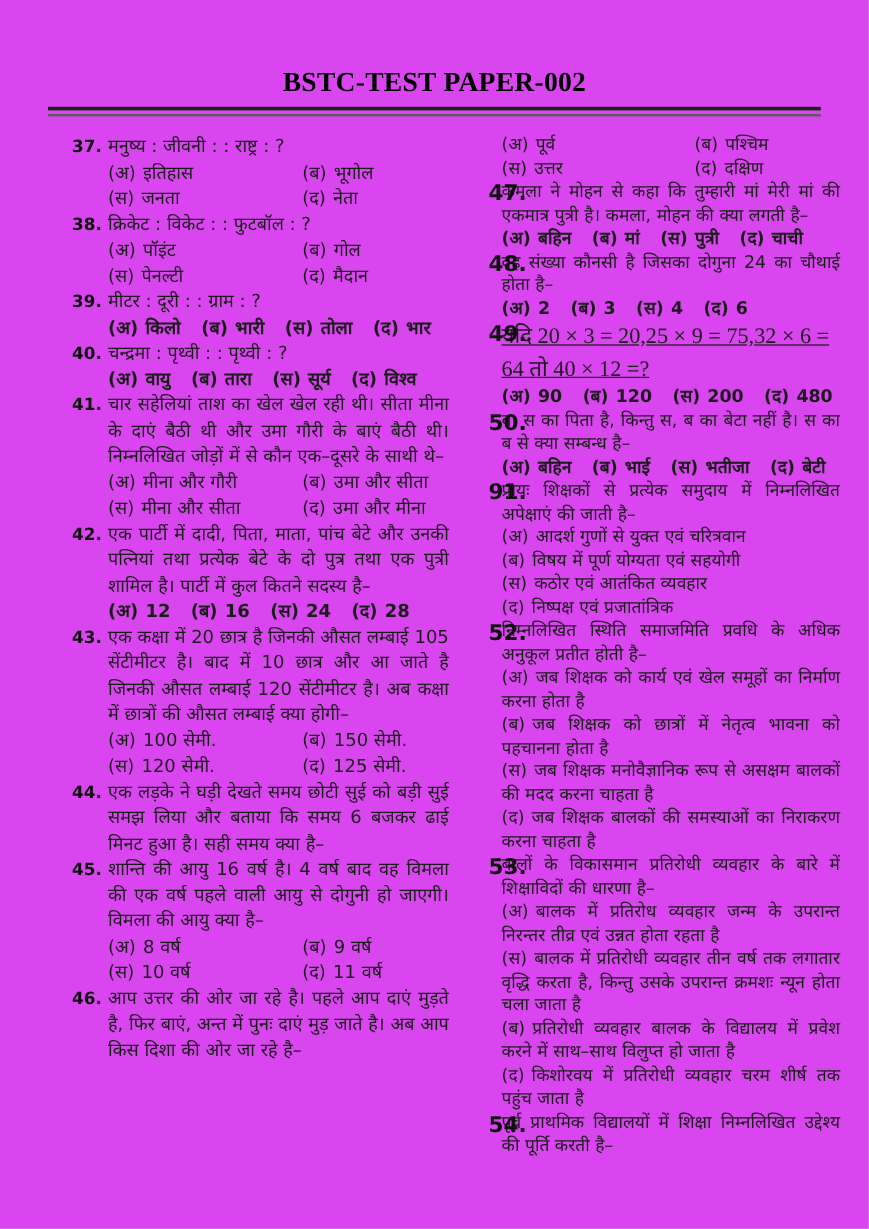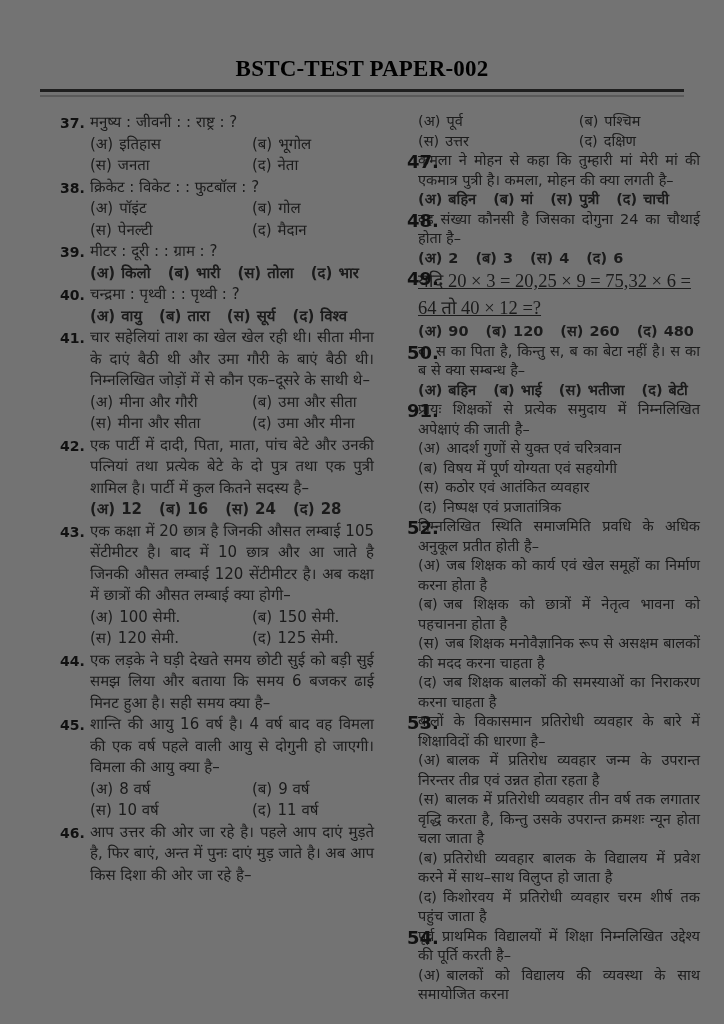--- a/index.html
+++ b/index.html
@@ -1,18 +1,18 @@
 <!DOCTYPE html>
 <html><head>
 <meta charset="utf-8">
 <style>
   html,body{margin:0;padding:0;background:#ffffff;}
   body{width:724px;height:1024px;overflow:hidden;
        font-family:"DejaVu Sans","Liberation Sans",sans-serif;color:#1b1b1b;}
-  .page{position:relative;width:724px;height:1024px;box-sizing:border-box;background:#737373;}
+  .page{position:relative;width:724px;height:1024px;box-sizing:border-box;background:#d946ef;}
   .title{padding-top:56px;text-align:center;
          font-family:"Liberation Serif","DejaVu Serif",serif;
          font-weight:bold;font-size:23px;color:#000;letter-spacing:0.2px;}
   .rule{margin:7px 40px 0 40px;height:3px;
         border-top:3px solid #1f1f1f;border-bottom:2px solid #5a5a5a;}
   .columns{display:flex;margin:15px 24px 0 60px;gap:14px;align-items:flex-start;}
   .col{box-sizing:border-box;}
   .col-left{width:315px;font-size:15px;line-height:21.5px;}
   .col-right{width:313px;font-size:14.5px;line-height:19.5px;}
   .q{position:relative;padding-left:30px;}
@@ -153,21 +153,21 @@
             <span class="opt"><span class="opt-label">(स)</span><span class="opt-text">4</span></span>
             <span class="opt"><span class="opt-label">(द)</span><span class="opt-text">6</span></span>
           </div>
         </div>
         <div class="q math">
           <span class="q-num">49.</span>
           <div class="q-text">यदि 20 × 3 = 20,25 × 9 = 75,32 × 6 = 64 तो 40 × 12 =?</div>
           <div class="opts row">
             <span class="opt"><span class="opt-label">(अ)</span><span class="opt-text">90</span></span>
             <span class="opt"><span class="opt-label">(ब)</span><span class="opt-text">120</span></span>
-            <span class="opt"><span class="opt-label">(स)</span><span class="opt-text">260</span></span>
+            <span class="opt"><span class="opt-label">(स)</span><span class="opt-text">200</span></span>
             <span class="opt"><span class="opt-label">(द)</span><span class="opt-text">480</span></span>
           </div>
         </div>
         <div class="q">
           <span class="q-num">50.</span>
           <div class="q-text">ब, स का पिता है, किन्तु स, ब का बेटा नहीं है। स का ब से क्या सम्बन्ध है–</div>
           <div class="opts row">
             <span class="opt"><span class="opt-label">(अ)</span><span class="opt-text">बहिन</span></span>
             <span class="opt"><span class="opt-label">(ब)</span><span class="opt-text">भाई</span></span>
             <span class="opt"><span class="opt-label">(स)</span><span class="opt-text">भतीजा</span></span>
@@ -200,19 +200,16 @@
           <div class="opts block">
             <div class="opt"><span class="opt-label">(अ)</span><span class="opt-text">बालक में प्रतिरोध व्यवहार जन्म के उपरान्त निरन्तर तीव्र एवं उन्नत होता रहता है</span></div>
             <div class="opt"><span class="opt-label">(स)</span><span class="opt-text">बालक में प्रतिरोधी व्यवहार तीन वर्ष तक लगातार वृद्धि करता है, किन्तु उसके उपरान्त क्रमशः न्यून होता चला जाता है</span></div>
             <div class="opt"><span class="opt-label">(ब)</span><span class="opt-text">प्रतिरोधी व्यवहार बालक के विद्यालय में प्रवेश करने में साथ–साथ विलुप्त हो जाता है</span></div>
             <div class="opt"><span class="opt-label">(द)</span><span class="opt-text">किशोरवय में प्रतिरोधी व्यवहार चरम शीर्ष तक पहुंच जाता है</span></div>
           </div>
         </div>
         <div class="q">
           <span class="q-num">54.</span>
           <div class="q-text">पूर्व प्राथमिक विद्यालयों में शिक्षा निम्नलिखित उद्देश्य की पूर्ति करती है–</div>
-          <div class="opts block">
-            <div class="opt"><span class="opt-label">(अ)</span><span class="opt-text">बालकों को विद्यालय की व्यवस्था के साथ समायोजित करना</span></div>
-          </div>
         </div>
       </div>
   </div>
 </div>
 
 </body></html>

